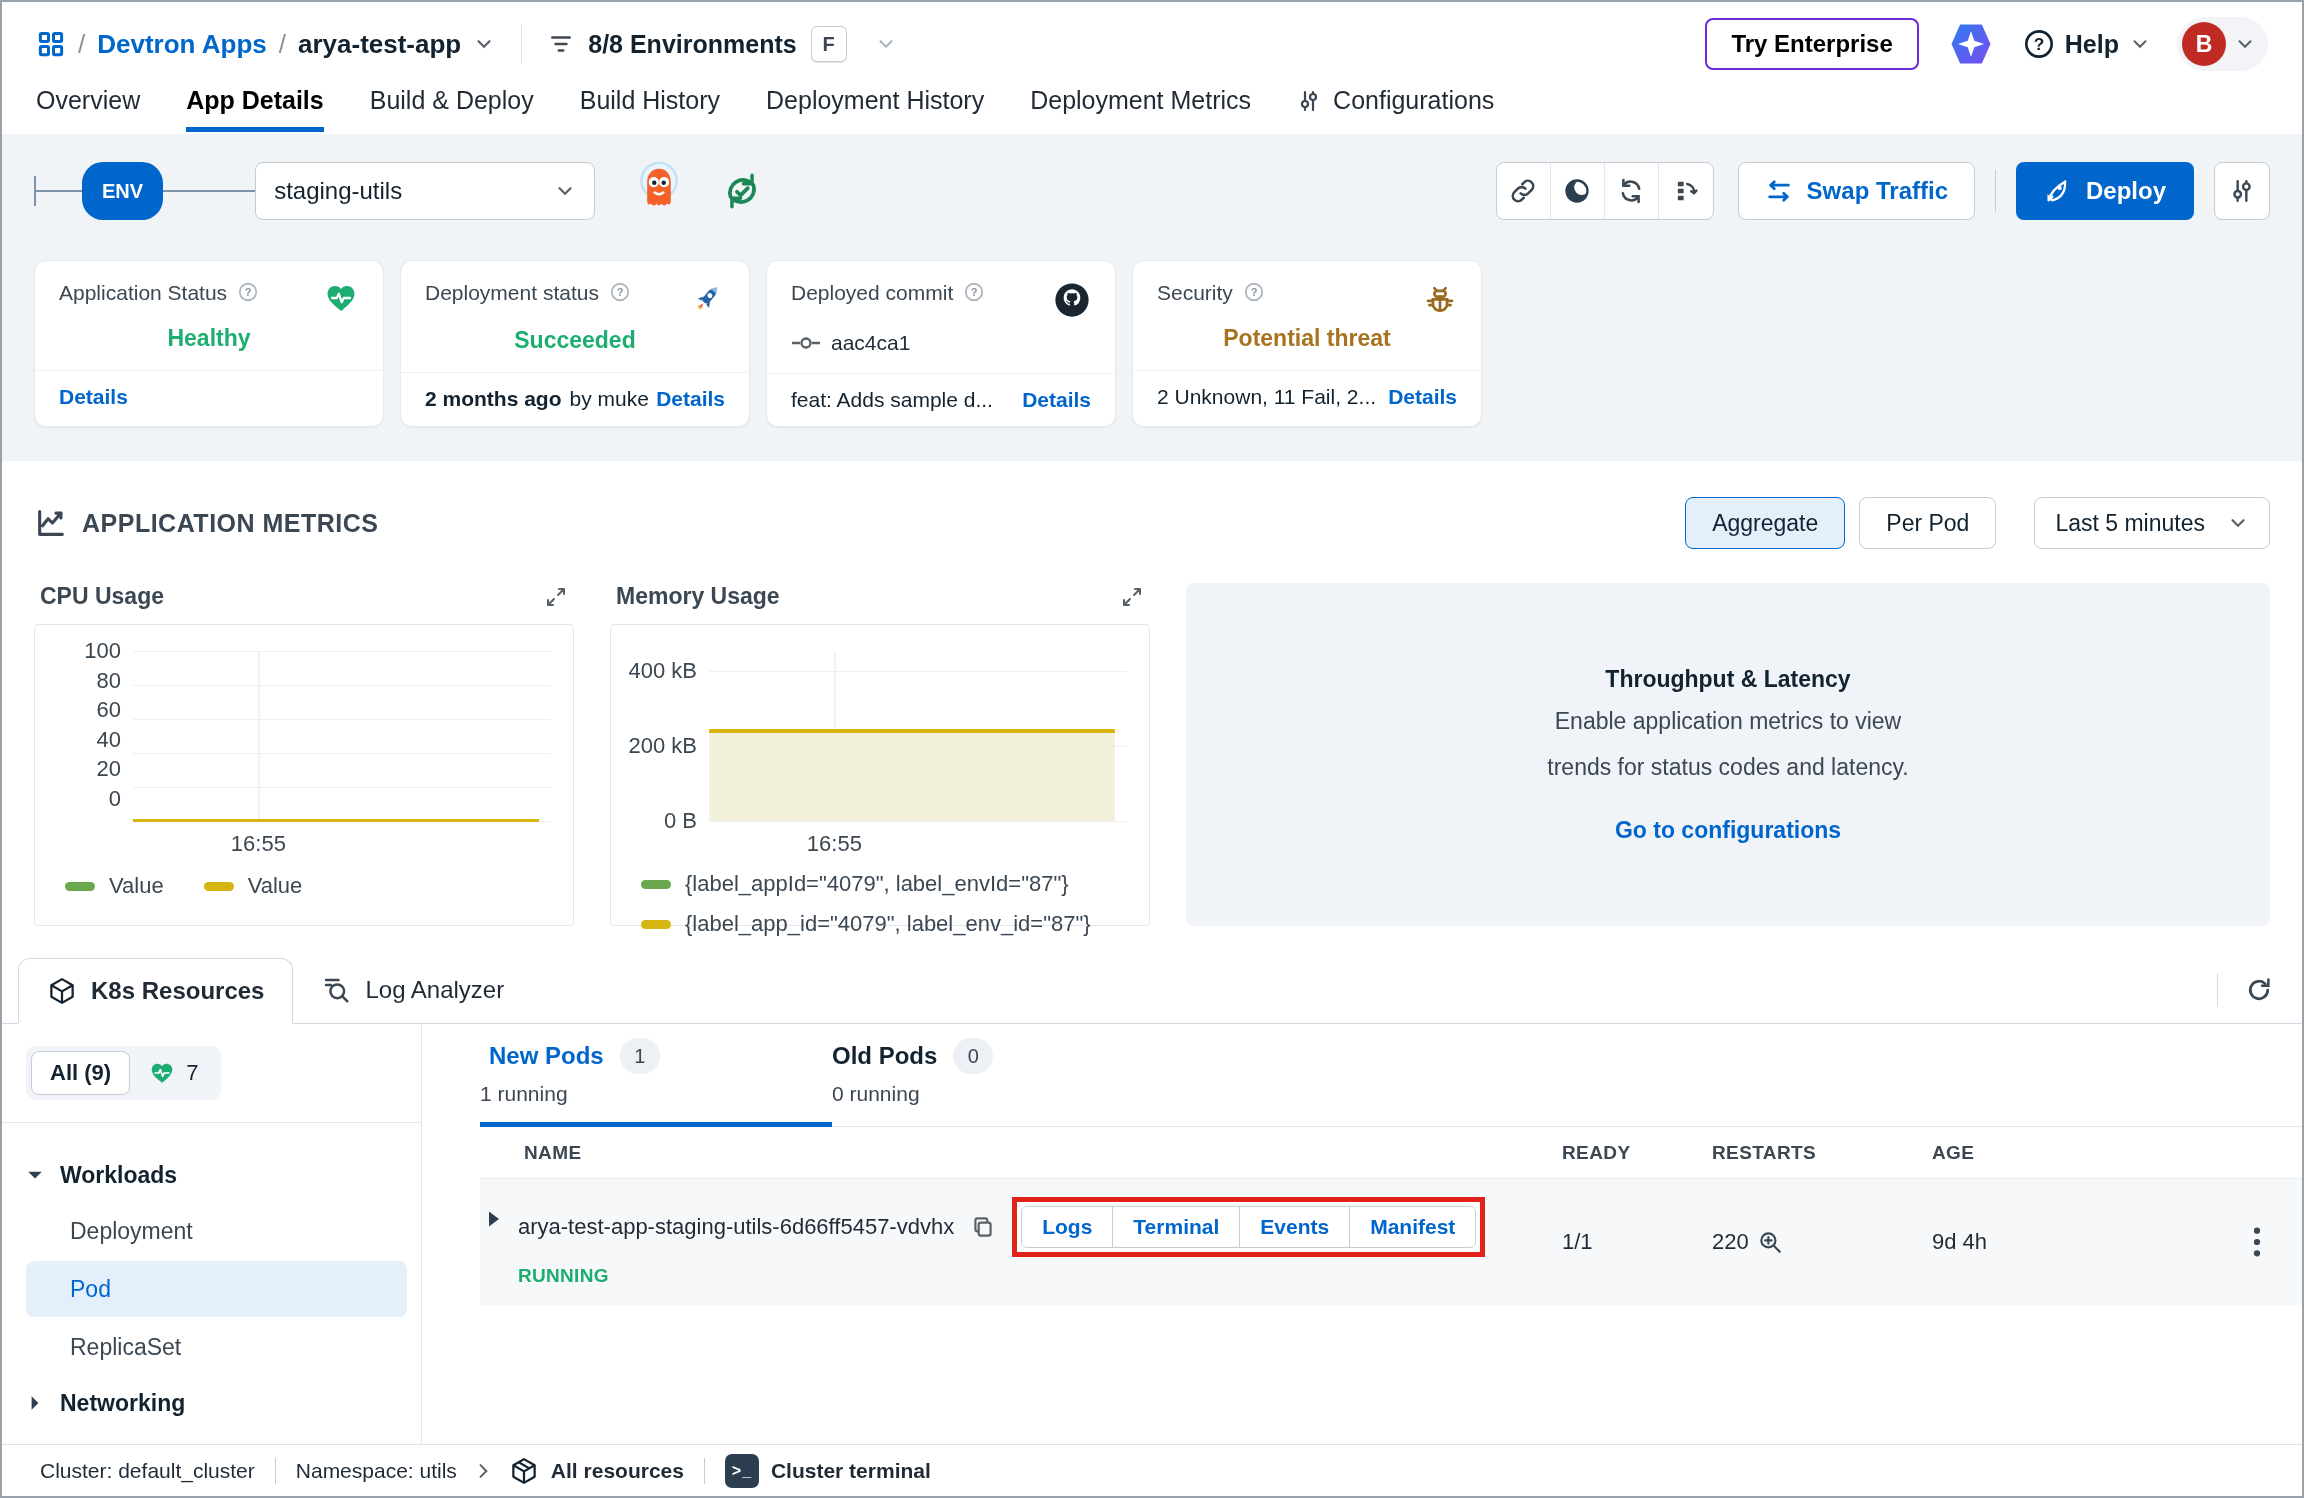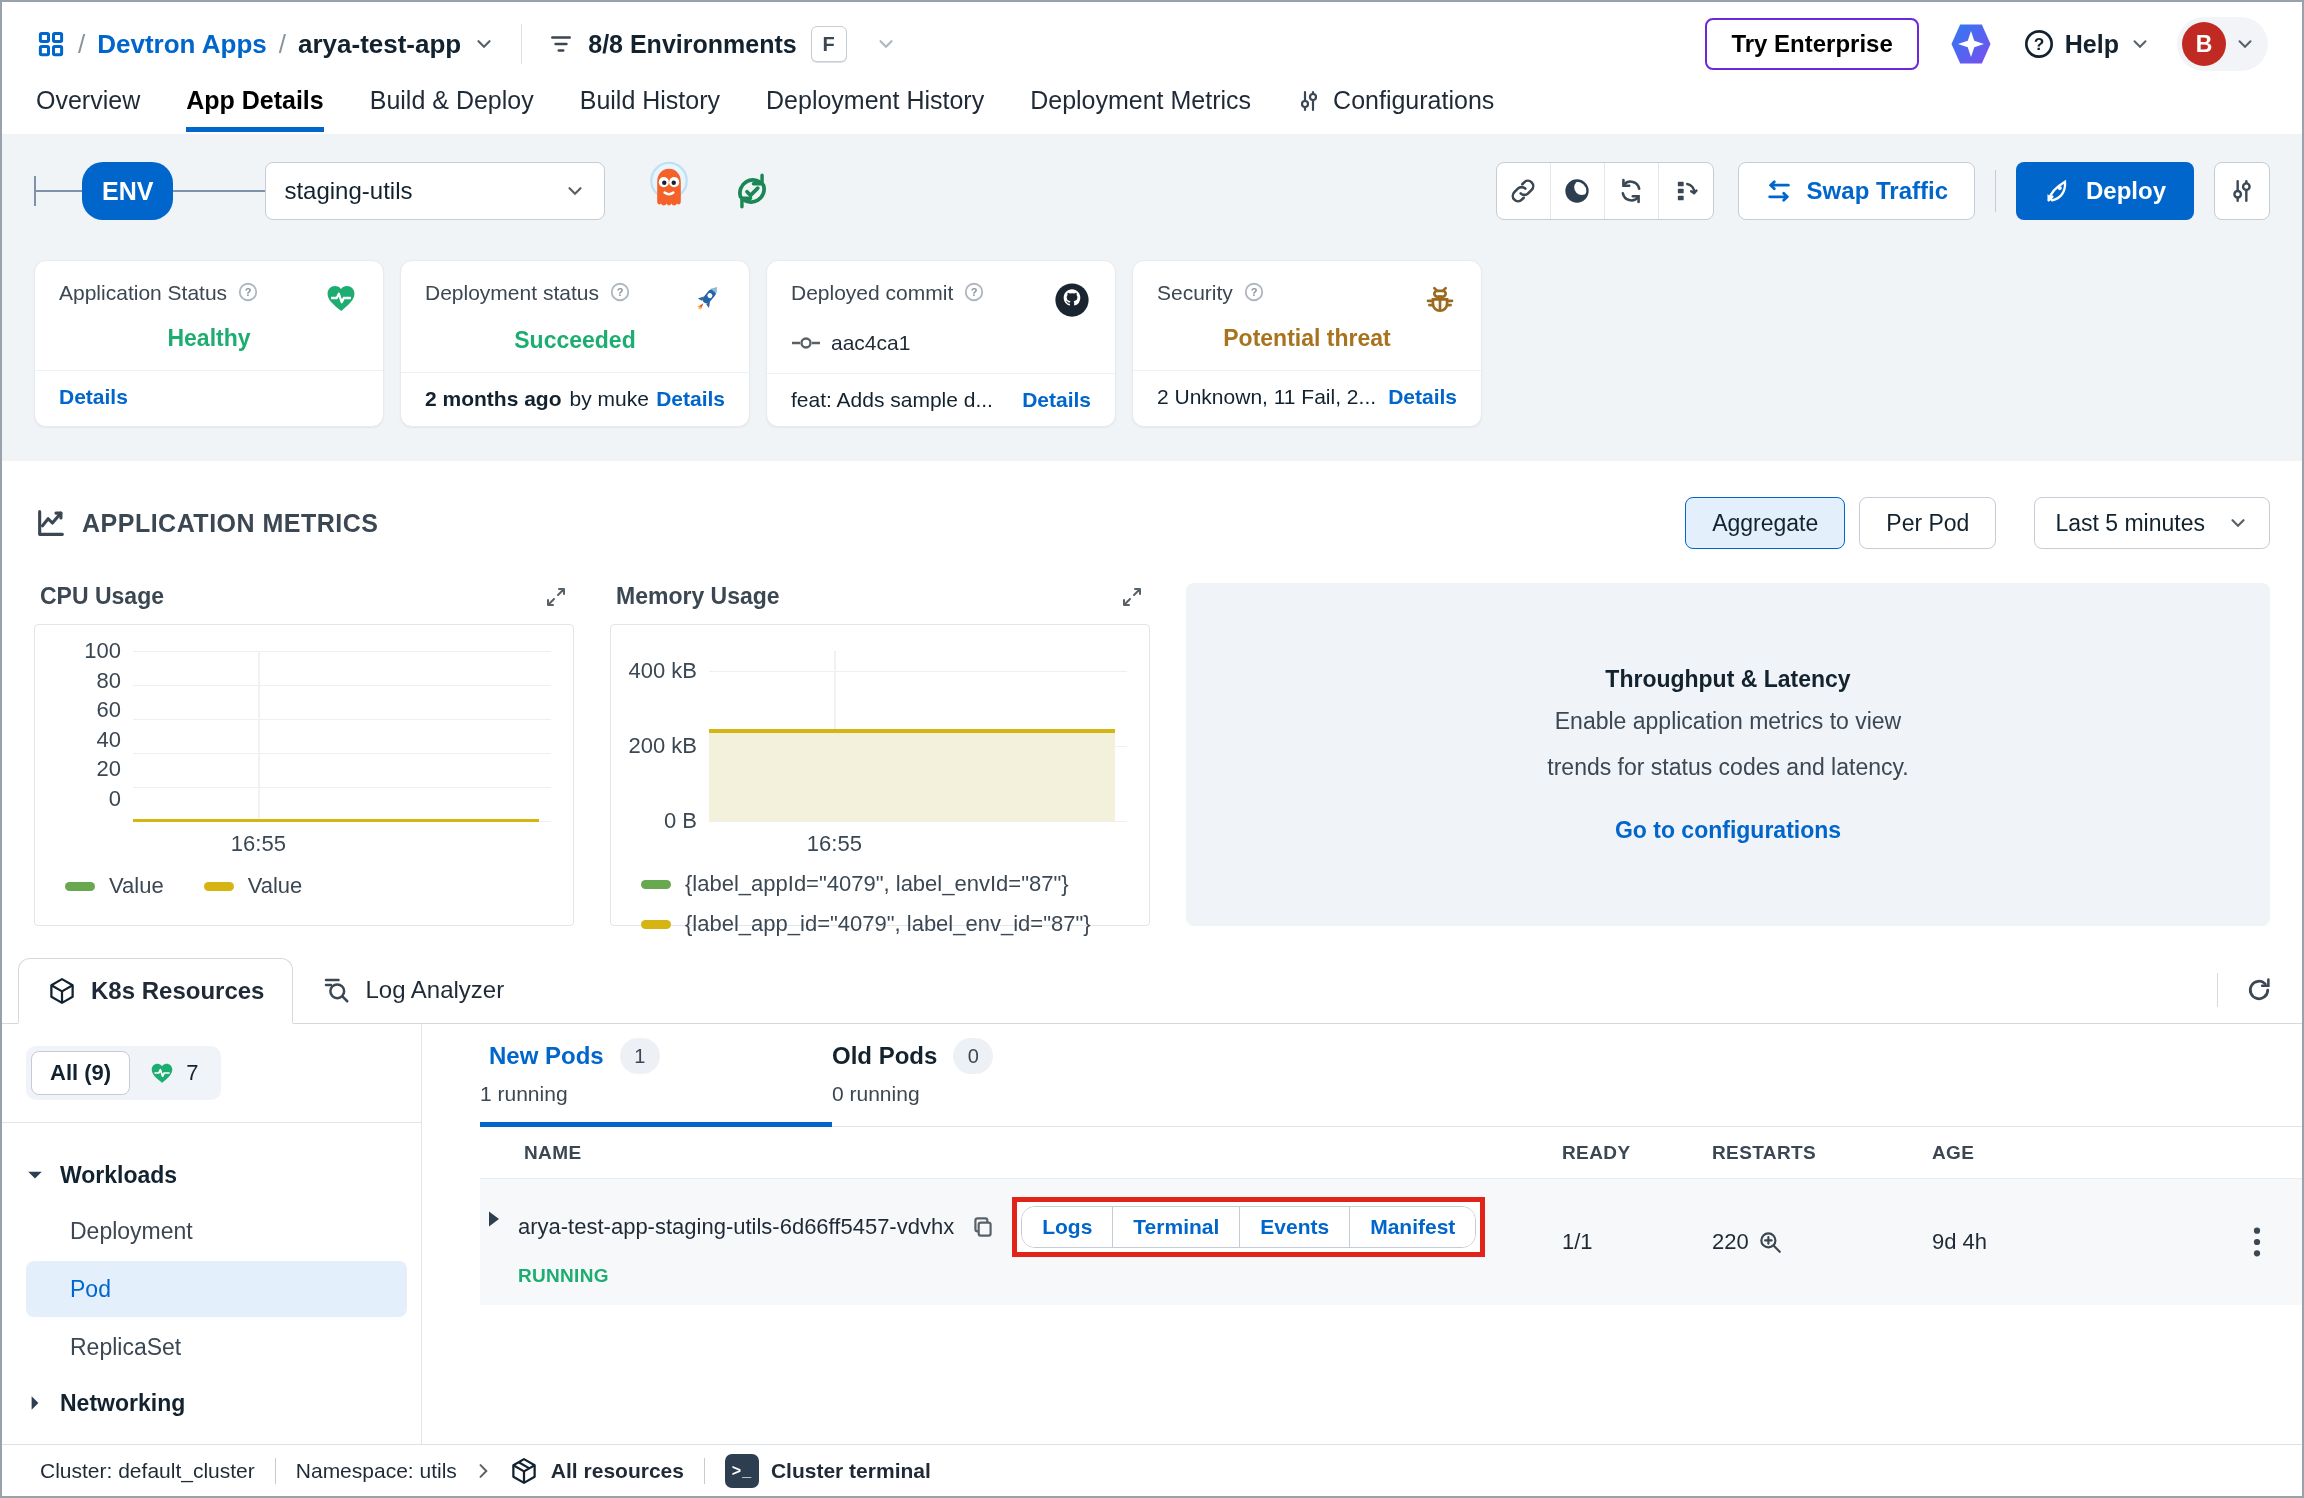--- a/index.html
+++ b/index.html
@@ -27,21 +27,21 @@
   .tabbar { height:48px; display:flex; align-items:flex-start; gap:46px; padding:0 34px; background:#fff; }
   .tab { font-size:25px; color:#1F2A36; display:flex; align-items:center; gap:12px; padding-bottom:12px; border-bottom:5px solid transparent; }
   .tab.active { color:#000000; font-weight:700; border-bottom-color:#0066CC; }
 
   
   .env-section { background:#F0F4F7; padding:26px 32px 34px 32px; }
   .env-row { display:flex; align-items:center; }
   .env-tick { width:2px; height:30px; background:#7E93A9; }
   .env-line { width:46px; height:2px; background:#7E93A9; }
   .env-line2 { width:92px; height:2px; background:#7E93A9; }
-  .env-pill { height:58px; padding:0 20px; border-radius:21px; background:#0066CC; color:#fff; font-size:25px; font-weight:700; display:flex; align-items:center; }
+  .env-pill { height:58px; padding:0 20px; border-radius:21px; background:#0066CC; color:#fff; font-size:20px; font-weight:700; display:flex; align-items:center; }
   .env-select { width:340px; height:58px; background:#fff; border:1px solid #C5CCD3; border-radius:8px; display:flex; align-items:center; padding:0 18px; font-size:24px; color:#12222F; }
   .env-select .cv { margin-left:auto; }
   .env-icons-right { margin-left:auto; display:flex; align-items:center; }
   .icon-group { display:flex; background:#fff; border:1px solid #C5CCD3; border-radius:8px; overflow:hidden; }
   .icon-cell { width:54px; height:56px; display:flex; align-items:center; justify-content:center; border-right:1px solid #E4E8EC; }
   .icon-cell:last-child { border-right:none; }
   .btn-swap { margin-left:24px; height:58px; padding:0 26px; background:#fff; border:1px solid #C5CCD3; border-radius:8px; color:#0066CC; font-size:24px; font-weight:700; display:flex; align-items:center; gap:14px; }
   .vdiv { width:1px; height:42px; background:#C5CCD3; margin:0 20px; }
   .btn-deploy { height:58px; padding:0 28px; background:#0066CC; border:none; border-radius:8px; color:#fff; font-size:24px; font-weight:700; display:flex; align-items:center; gap:14px; }
   .btn-sliders { margin-left:20px; width:56px; height:58px; background:#fff; border:1px solid #C5CCD3; border-radius:8px; display:flex; align-items:center; justify-content:center; }
@@ -130,21 +130,21 @@
   .th { font-size:19px; font-weight:700; color:#3B4752; letter-spacing:0.4px; }
   .th.name { padding-left:44px; }
   .trow { background:#F6F8FA; min-height:104px; }
   .name-cell { display:flex; align-items:flex-start; gap:16px; padding:18px 0 18px 6px; }
   .caret-r { margin-top:12px; }
   .name-lines { display:flex; flex-direction:column; gap:8px; }
   .name-line { display:flex; align-items:center; gap:16px; }
   .pod-name { font-size:22px; color:#1F2A36; }
   .pod-status { font-size:19px; font-weight:600; color:#1DAD70; letter-spacing:0.3px; }
   .red-box { border:5px solid #E2231A; padding:4px; background:#fff; }
-  .action-group { display:flex; background:#fff; border:1px solid #C5CCD3; border-radius:14px; overflow:hidden; }
+  .action-group { display:flex; background:#fff; border:1px solid #C5CCD3; border-radius:6px; overflow:hidden; }
   .action-btn { padding:8px 20px; font-size:21px; font-weight:700; color:#0066CC; border-right:1px solid #C5CCD3; background:#fff; }
   .action-btn:last-child { border-right:none; }
   .cell { font-size:22px; color:#1F2A36; display:flex; align-items:center; gap:8px; }
 
   
   .footer { position:absolute; left:0; right:0; bottom:0; height:52px; border-top:1px solid #DDE2E7; background:#fff; display:flex; align-items:center; padding:0 38px; gap:16px; font-size:21px; color:#1F2A36; }
   .footer .fsep { width:1px; height:26px; background:#C5CCD3; margin:0 4px; }
   .fstrong { font-weight:700; }
   .term-chip { width:34px; height:34px; border-radius:7px; background:#2C3E50; color:#fff; font-size:16px; font-weight:700; display:flex; align-items:center; justify-content:center; letter-spacing:1px; }
 

